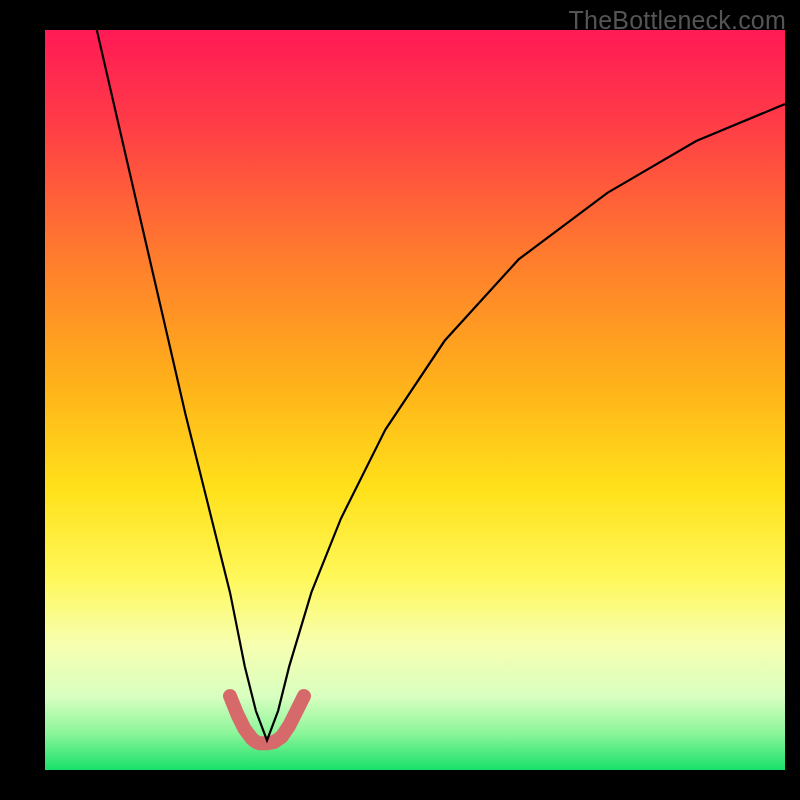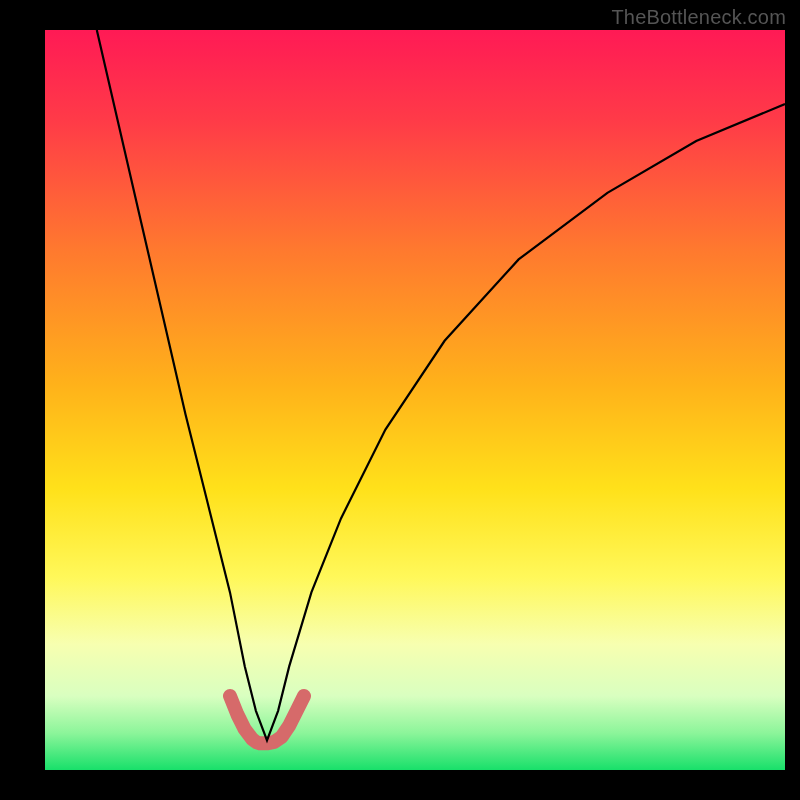--- a/index.html
+++ b/index.html
@@ -25,21 +25,21 @@
     top: 30px;
     width: 740px;
     height: 740px;
     overflow: hidden;
   }
   .watermark {
     position: absolute;
     top: 6px;
     right: 14px;
     color: #555;
-    font-size: 20px;
+    font-size: 25px;
     letter-spacing: 0.2px;
     font-weight: 500;
   }
   svg { display: block; }
 </style>
 </head>
 <body>
 
 <div class="frame">
 

